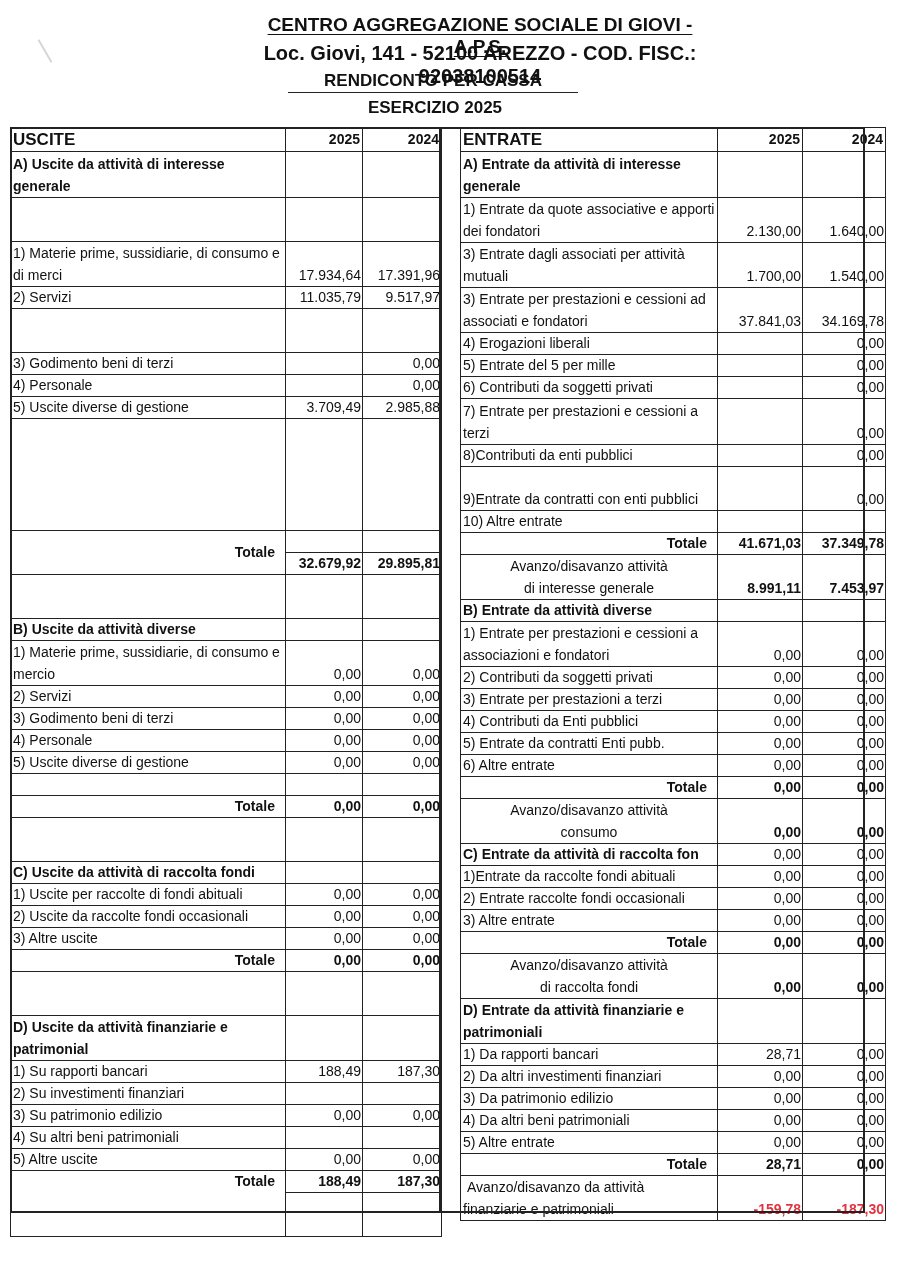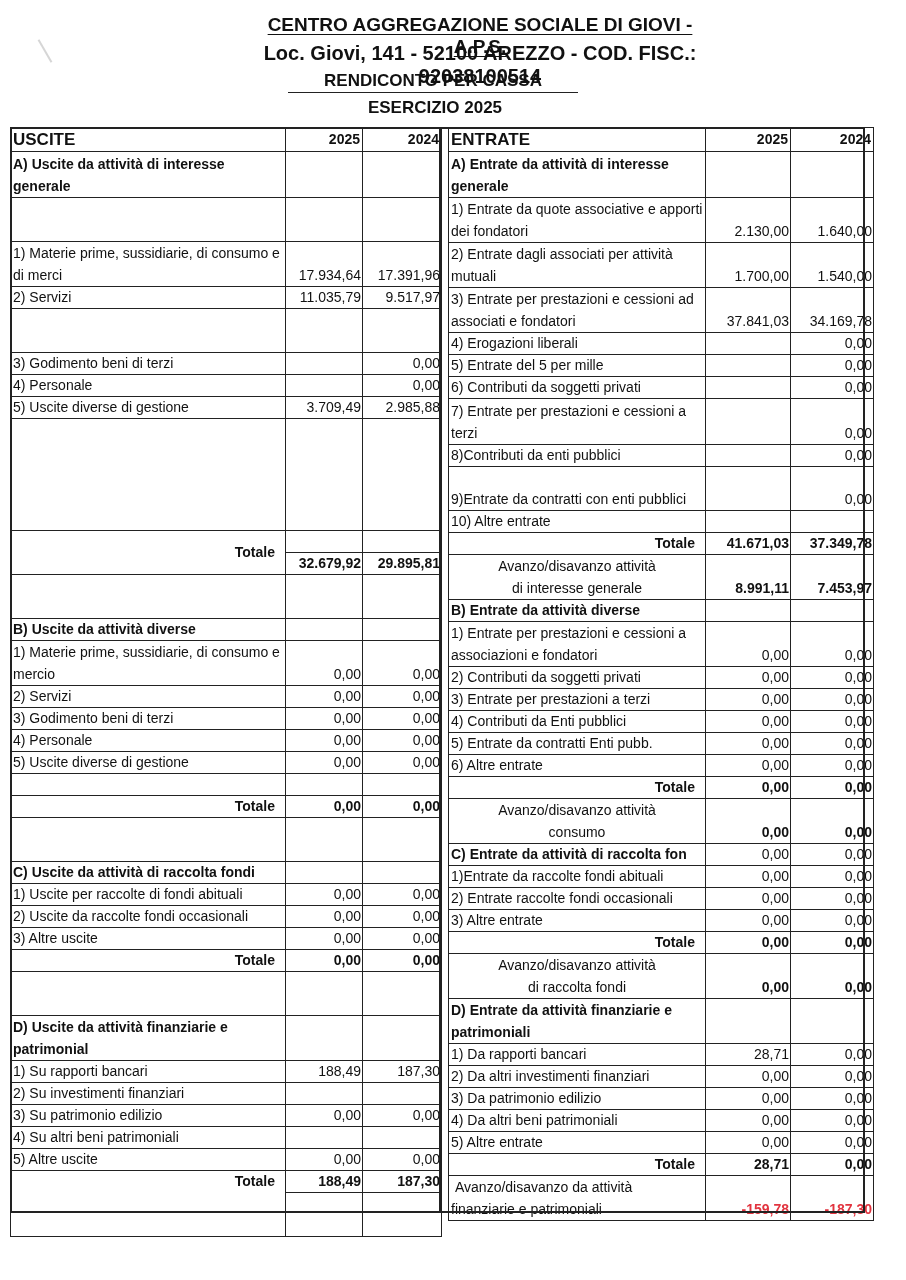--- a/index.html
+++ b/index.html
@@ -223,21 +223,21 @@
     <td class="num b">187,30</td>
   </tr>
   <tr style="height:44px">
           <td></td>
           <td></td>
         </tr>
 </tbody>
     </table>
 </div>
 
-<div class="sheet" style="left:448px;">
+<div class="sheet" style="left:460px;">
 <table style="width:425px;">
   <colgroup>
         <col style="width:257px">
         <col style="width:85px">
         <col style="width:83px">
       </colgroup>
   <tbody>
         <tr style="height:24px">
     <td class="big">ENTRATE</td>
     <td class="yr">2025</td>
@@ -248,21 +248,21 @@
     <td class="b wrap" style="line-height:22px">A) Entrate da attività di interesse generale</td>
           <td></td>
           <td></td>
   </tr>
   <tr style="height:44px">
     <td class="wrap" style="line-height:22px">1) Entrate da quote associative e apporti dei fondatori</td>
     <td class="num">2.130,00</td>
     <td class="num">1.640,00</td>
   </tr>
   <tr style="height:44px">
-    <td class="wrap" style="line-height:22px">2) Entrate dagli associati per attività mutuali</td>
+    <td class="wrap" style="line-height:22px">3) Entrate dagli associati per attività mutuali</td>
     <td class="num">1.700,00</td>
     <td class="num">1.540,00</td>
   </tr>
   <tr style="height:44px">
     <td class="wrap" style="line-height:22px">3) Entrate per prestazioni e cessioni ad associati e fondatori</td>
     <td class="num">37.841,03</td>
     <td class="num">34.169,78</td>
   </tr>
   <tr style="height:22px">
     <td>4) Erogazioni liberali</td>

